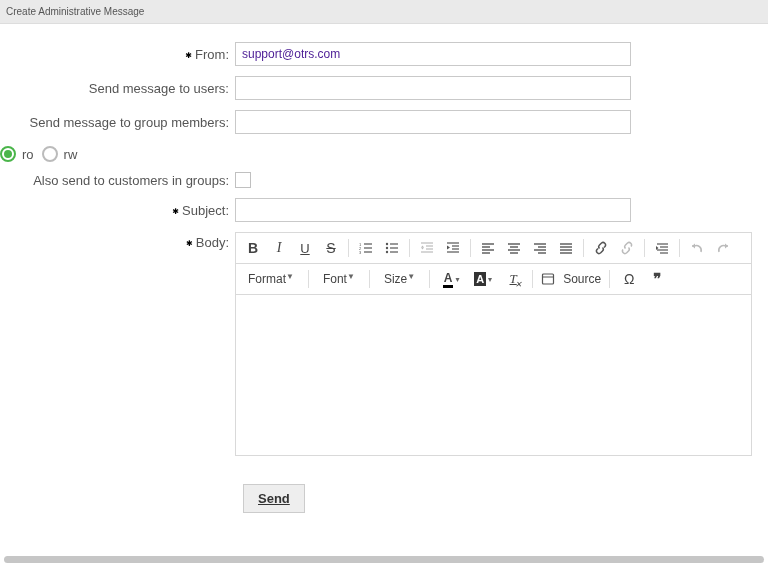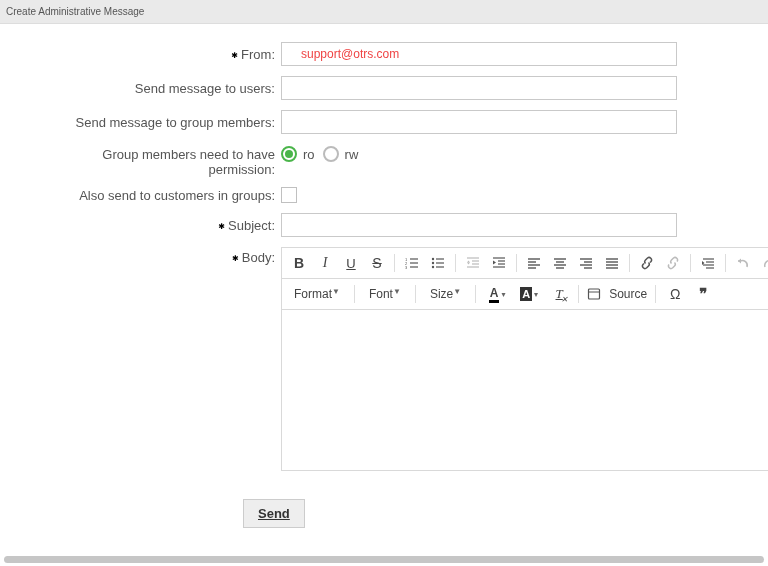--- a/index.html
+++ b/index.html
@@ -26,41 +26,40 @@
   align-items: center;
   margin-bottom: 10px;
 }
 .label {
   width: 235px;
   text-align: right;
   color: #555;
   font-size: 13px;
   padding-right: 6px;
   flex-shrink: 0;
-  margin-left: 46px;
 }
 .required::before {
   content: "✱";
   font-size: 8px;
   color: #000;
   margin-right: 3px;
   position: relative;
   top: -1px;
 }
 .field {
   flex: 0 0 auto;
 }
 .text-input {
   width: 396px;
   height: 24px;
   border: 1px solid #c9c9c9;
   background: #fff;
   font-size: 12px;
-  padding: 2px 19px;
-  color: #ef4444;
+  padding: 2px 6px;
+  color: #4c1d95;
 }
 .radio-group { display: flex; flex-direction: row; gap: 8px; padding-top: 2px; }
 .radio-item { display: flex; align-items: center; gap: 6px; font-size: 13px; color: #555; }
 .radio {
   width: 16px; height: 16px; border-radius: 50%;
   border: 2px solid #bbb; display: inline-flex;
   align-items: center; justify-content: center;
   cursor: pointer;
 }
 .radio.checked { border-color: #4ab54a; }
@@ -155,21 +154,20 @@
   </div>
 
   <div class="row">
     <div class="label">Send message to group members:</div>
     <div class="field">
       <input type="text" class="text-input" value="" style="">
     </div>
   </div>
 
   <div class="row row-top">
-    <div class="label">Group members need to have permission:</div>
     <div class="field radio-group">
       <label class="radio-item">
         <span class="radio checked">
             <span class="dot"></span>
           </span>
         <span>ro</span>
       </label>
       <label class="radio-item">
         <span class="radio"></span>
         <span>rw</span>

